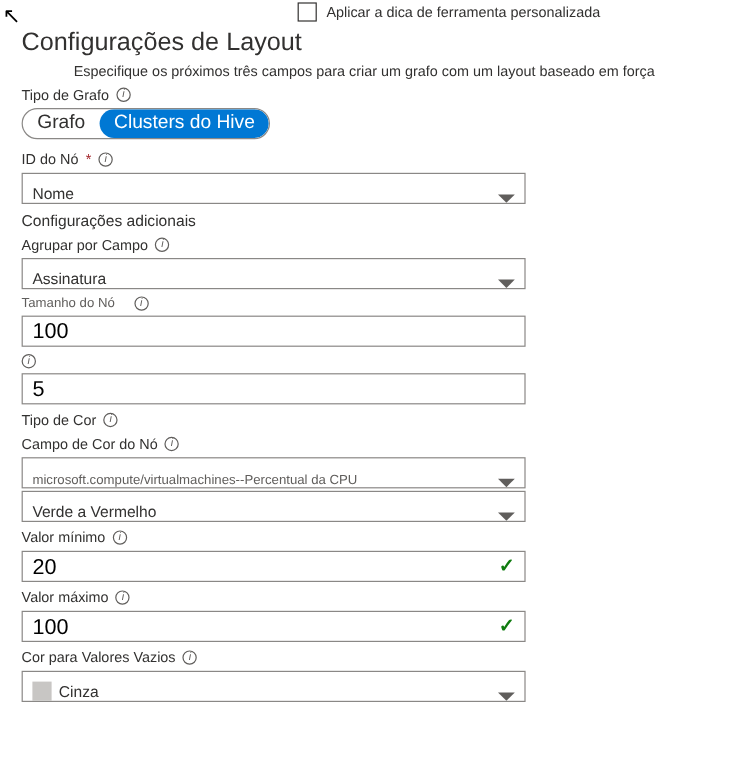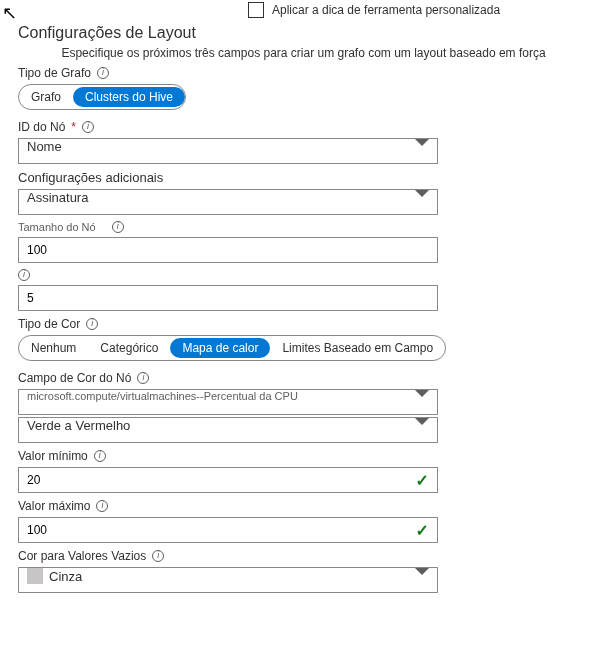--- a/index.html
+++ b/index.html
@@ -1,34 +1,34 @@
 <!DOCTYPE html>
 <html><head>
   <meta charset="utf-8">
   <style>
     * { box-sizing: border-box; margin: 0; padding: 0; }
     body { font-family: "Segoe UI", -apple-system, sans-serif; font-size: 13px; color: #323130; width: 613px; background: #fff; }
     .container { padding: 0 24px 18px 18px; }
     .checkbox-row { display: flex; align-items: center; gap: 8px; margin: 2px 0 6px 230px; }
     .checkbox { width: 16px; height: 16px; border: 1px solid #323130; background: #fff; cursor: pointer; }
     .checkbox-label { font-size: 12px; color: #323130; }
-    h2 { font-size: 16px; font-weight: 400; color: #323130; margin: 6px 0 4px; }
+    h2 { font-size: 21px; font-weight: 400; color: #323130; margin: 6px 0 4px; }
     .hint { font-size: 12px; color: #323130; margin-bottom: 6px; text-align: center; }
     .field-label { font-size: 12px; color: #323130; margin: 6px 0 4px; display: flex; align-items: center; gap: 6px; }
     .sub-label { font-size: 11px; color: #605e5c; margin: 6px 0 4px; display: flex; align-items: center; gap: 16px; }
     .req { color: #a4262c; }
     .info-icon { display: inline-block; width: 12px; height: 12px; border: 1px solid #605e5c; border-radius: 50%; font-size: 9px; line-height: 11px; text-align: center; color: #605e5c; position:relative; }
     .info-icon::after { content:"i"; font-style: italic; position:absolute; left:0; right:0; top:-1px; }
     .seg-wrap { display: inline-flex; border: 1px solid #8a8886; border-radius: 14px; overflow: hidden; height: 26px; align-items: center; margin-bottom: 4px; }
-    .seg { padding: 3px 12px; font-size: 12px; cursor: pointer; white-space: nowrap; }
+    .seg { padding: 3px 12px; font-size: 16px; cursor: pointer; white-space: nowrap; }
     .seg.active { background: #0078d4; color: #fff; border-radius: 12px; }
-    .select { width: 420px; height: 26px; border: 1px solid #8a8886; display: flex; align-items: flex-start; justify-content: space-between; padding: 0 8px; font-size: 13px; cursor: pointer; margin-bottom: 2px; }
+    .select { width: 420px; height: 26px; border: 1px solid #8a8886; display: flex; align-items: flex-end; justify-content: space-between; padding: 0 8px; font-size: 13px; cursor: pointer; margin-bottom: 2px; }
     .select.small-text { font-size: 11px; color: #605e5c; }
     .input { width: 420px; height: 26px; border: 1px solid #8a8886; padding: 0 8px; font-size: 13px; display:flex; align-items:center; justify-content:space-between; }
-    input.text { border: none; outline: none; width: 100%; font-size: 12px; font-family: inherit; }
+    input.text { border: none; outline: none; width: 100%; font-size: 18px; font-family: inherit; }
     .chevron { width: 0; height: 0; border-left: 7px solid transparent; border-right: 7px solid transparent; border-top: 7px solid #605e5c; }
     .check { color: #107c10; font-size: 16px; font-weight: bold; }
     .swatch { width: 16px; height: 16px; background: #c8c6c4; margin-right: 6px; flex-shrink:0; }
     .color-row { display:flex; align-items:center; flex:1; }
     .sec-title { font-size: 13px; color: #323130; margin: 6px 0 4px; }
     .cursor { position: absolute; top: 2px; left: 2px; font-size: 18px; color: #000; pointer-events:none; }
   </style>
 </head>
 <body>
 
@@ -58,20 +58,24 @@
     <span class="req">*</span>
     <span class="info-icon"></span>
   </div>
   <div class="select">
     <span>Nome</span>
     <span class="chevron"></span>
   </div>
 
   <div class="sec-title">Configurações adicionais</div>
 
+  <div class="field-label">
+    <span>Agrupar por Campo</span>
+    <span class="info-icon"></span>
+  </div>
   <div class="select">
     <span>Assinatura</span>
     <span class="chevron"></span>
   </div>
 
   <div class="sub-label">
     <span>Tamanho do Nó</span>
     <span class="info-icon"></span>
   </div>
   <div class="input">
@@ -81,26 +85,20 @@
   <div class="sub-label">
     <span class="info-icon"></span>
   </div>
   <div class="input">
     <input class="text" type="text" value="5" style="">
   </div>
 
   <div class="field-label">
     <span>Tipo de Cor</span>
     <span class="info-icon"></span>
-  </div>
-  <div class="seg-wrap">
-    <div class="seg">Nenhum</div>
-    <div class="seg">Categórico</div>
-    <div class="seg active">Mapa de calor</div>
-    <div class="seg">Limites Baseado em Campo</div>
   </div>
 
   <div class="field-label">
     <span>Campo de Cor do Nó</span>
     <span class="info-icon"></span>
   </div>
   <div class="select small-text">
     <span>microsoft.compute/virtualmachines--Percentual da CPU</span>
     <span class="chevron"></span>
   </div>

